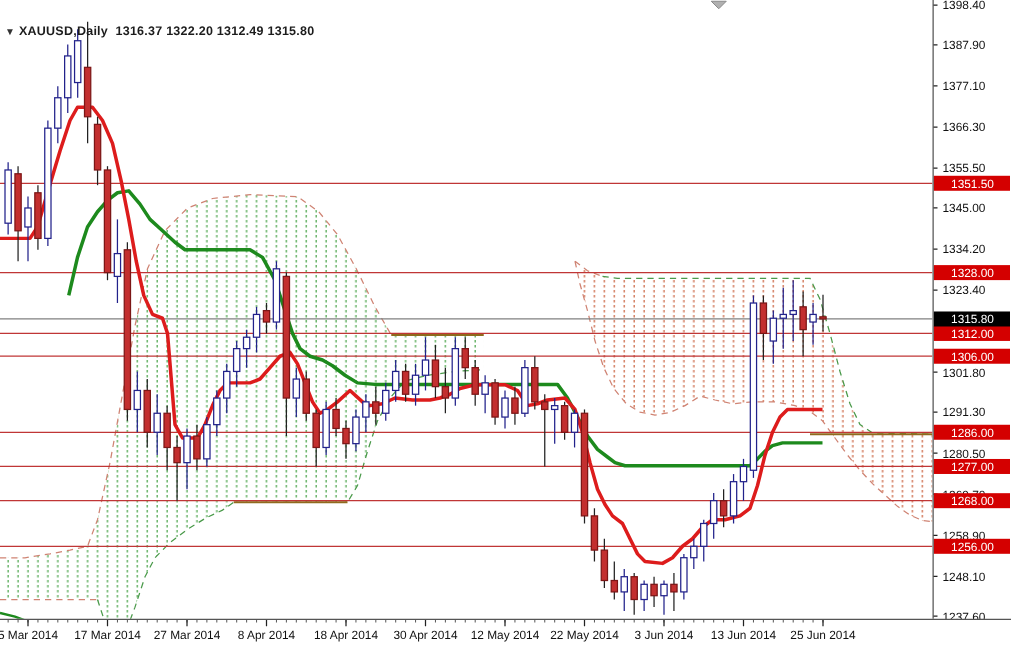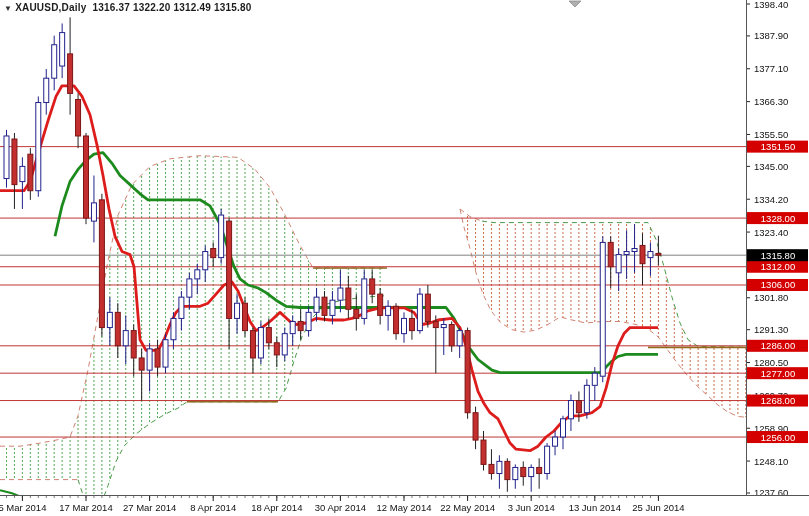--- a/index.html
+++ b/index.html
@@ -1,19 +1,19 @@
 <!DOCTYPE html>
 <html><head>
 <meta charset="utf-8">
 <style>
   html,body{margin:0;padding:0;background:#ffffff;width:809px;height:516px;overflow:hidden;
             font-family:"Liberation Sans",sans-serif;}
   #wrap{position:relative;width:809px;height:516px;background:#fff;}
   #chart{position:absolute;left:0;top:0;}
-  #ohlc-header{position:absolute;left:4px;top:2px;font-size:10px;font-weight:bold;color:#1c1c1c;
+  #ohlc-header{position:absolute;left:4px;top:20px;font-size:10px;font-weight:bold;color:#1c1c1c;
                letter-spacing:0.2px;white-space:nowrap;z-index:5;}
   #ohlc-header .tri{font-size:8px;color:#333;margin-right:3px;}
   text{font-family:"Liberation Sans",sans-serif;}
 </style>
 </head>
 <body>
 
 <div id="wrap">
   <svg id="chart" width="809" height="516" viewBox="0 0 809 516">
       <defs>

